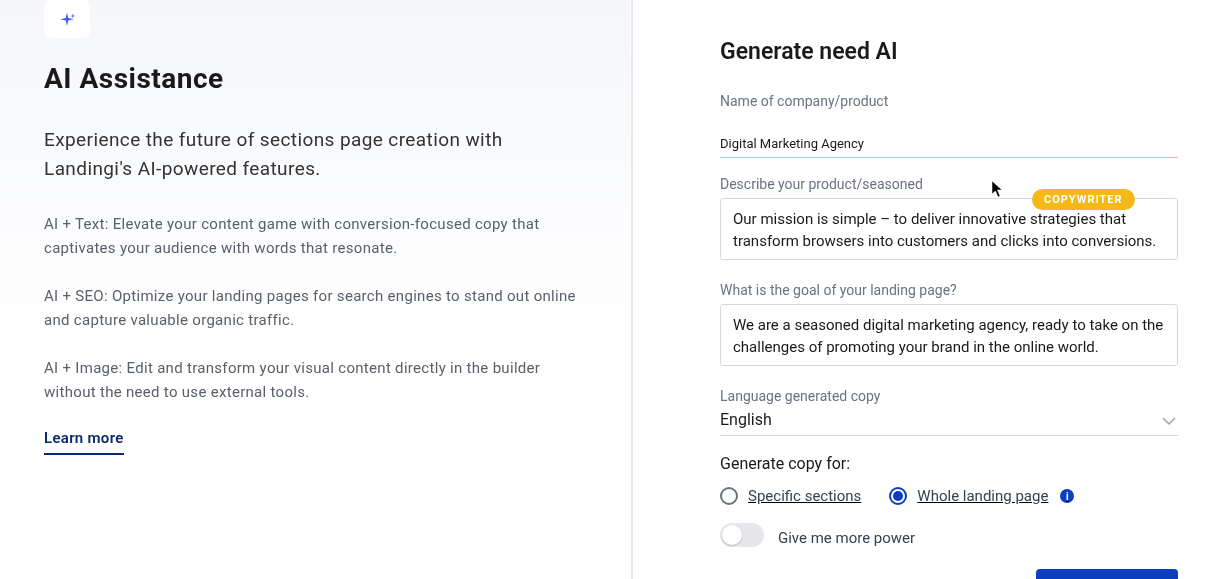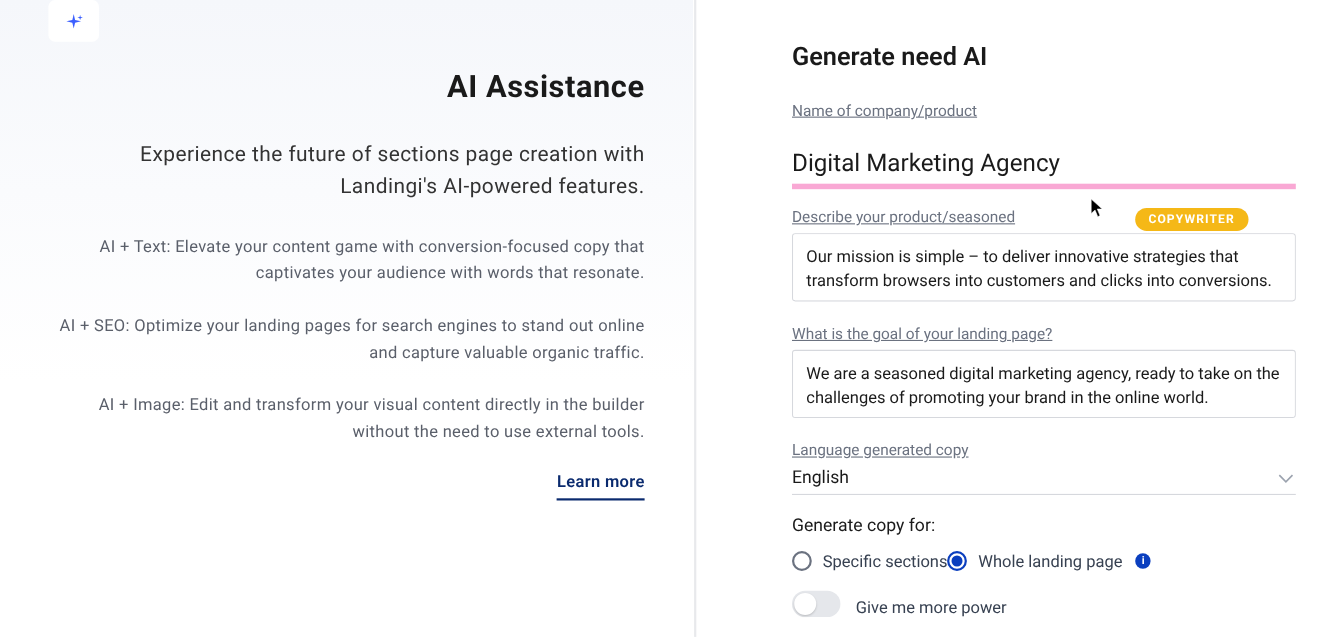--- a/index.html
+++ b/index.html
@@ -8,21 +8,20 @@
       background: #fff;
       width: 1218px;
       height: 579px;
       display: flex;
       overflow: hidden;
     }
     .left-panel {
       width: 630px;
       padding: 0 44px;
       background: linear-gradient(to bottom, #f5f7fb 0%, #fff 60%);
-      text-align: right;
     }
     .icon-box {
       width: 46px;
       height: 38px;
       background: #fff;
       border-radius: 6px;
       display: flex;
       align-items: center;
       justify-content: center;
       margin-bottom: 24px;
@@ -80,27 +79,26 @@
       font-weight: 600;
       color: #1a1a1a;
       margin-bottom: 28px;
     }
     .field { margin-bottom: 18px; }
     .field-label {
       font-size: 14px;
       color: #6b7280;
       margin-bottom: 6px;
       display: block;
-      text-decoration: underline;
     }
     .text-input {
       width: 100%;
       border: none;
-      border-bottom: 5px solid #f9a8d4;
-      font-size: 22px;
+      border-bottom: 1px solid #f9a8d4;
+      font-size: 13px;
       color: #1a1a1a;
       padding: 2px 0 6px 0;
       outline: none;
       background: transparent;
       font-family: inherit;
       margin-top: 19px;
     }
     .textarea {
       width: 100%;
       border: 1px solid #d6d8dd;
@@ -132,21 +130,23 @@
     }
     .gen-for-label {
       font-size: 16px;
       color: #1a1a1a;
       margin-bottom: 14px;
       margin-top: 18px;
     }
     .radio-row {
       display: flex;
       align-items: flex-end;
+      gap: 28px;
       margin-bottom: 18px;
+      text-decoration: underline;
     }
     .radio-item {
       display: flex;
       align-items: center;
       gap: 10px;
       cursor: pointer;
     }
     .radio-circle {
       width: 18px;
       height: 18px;

